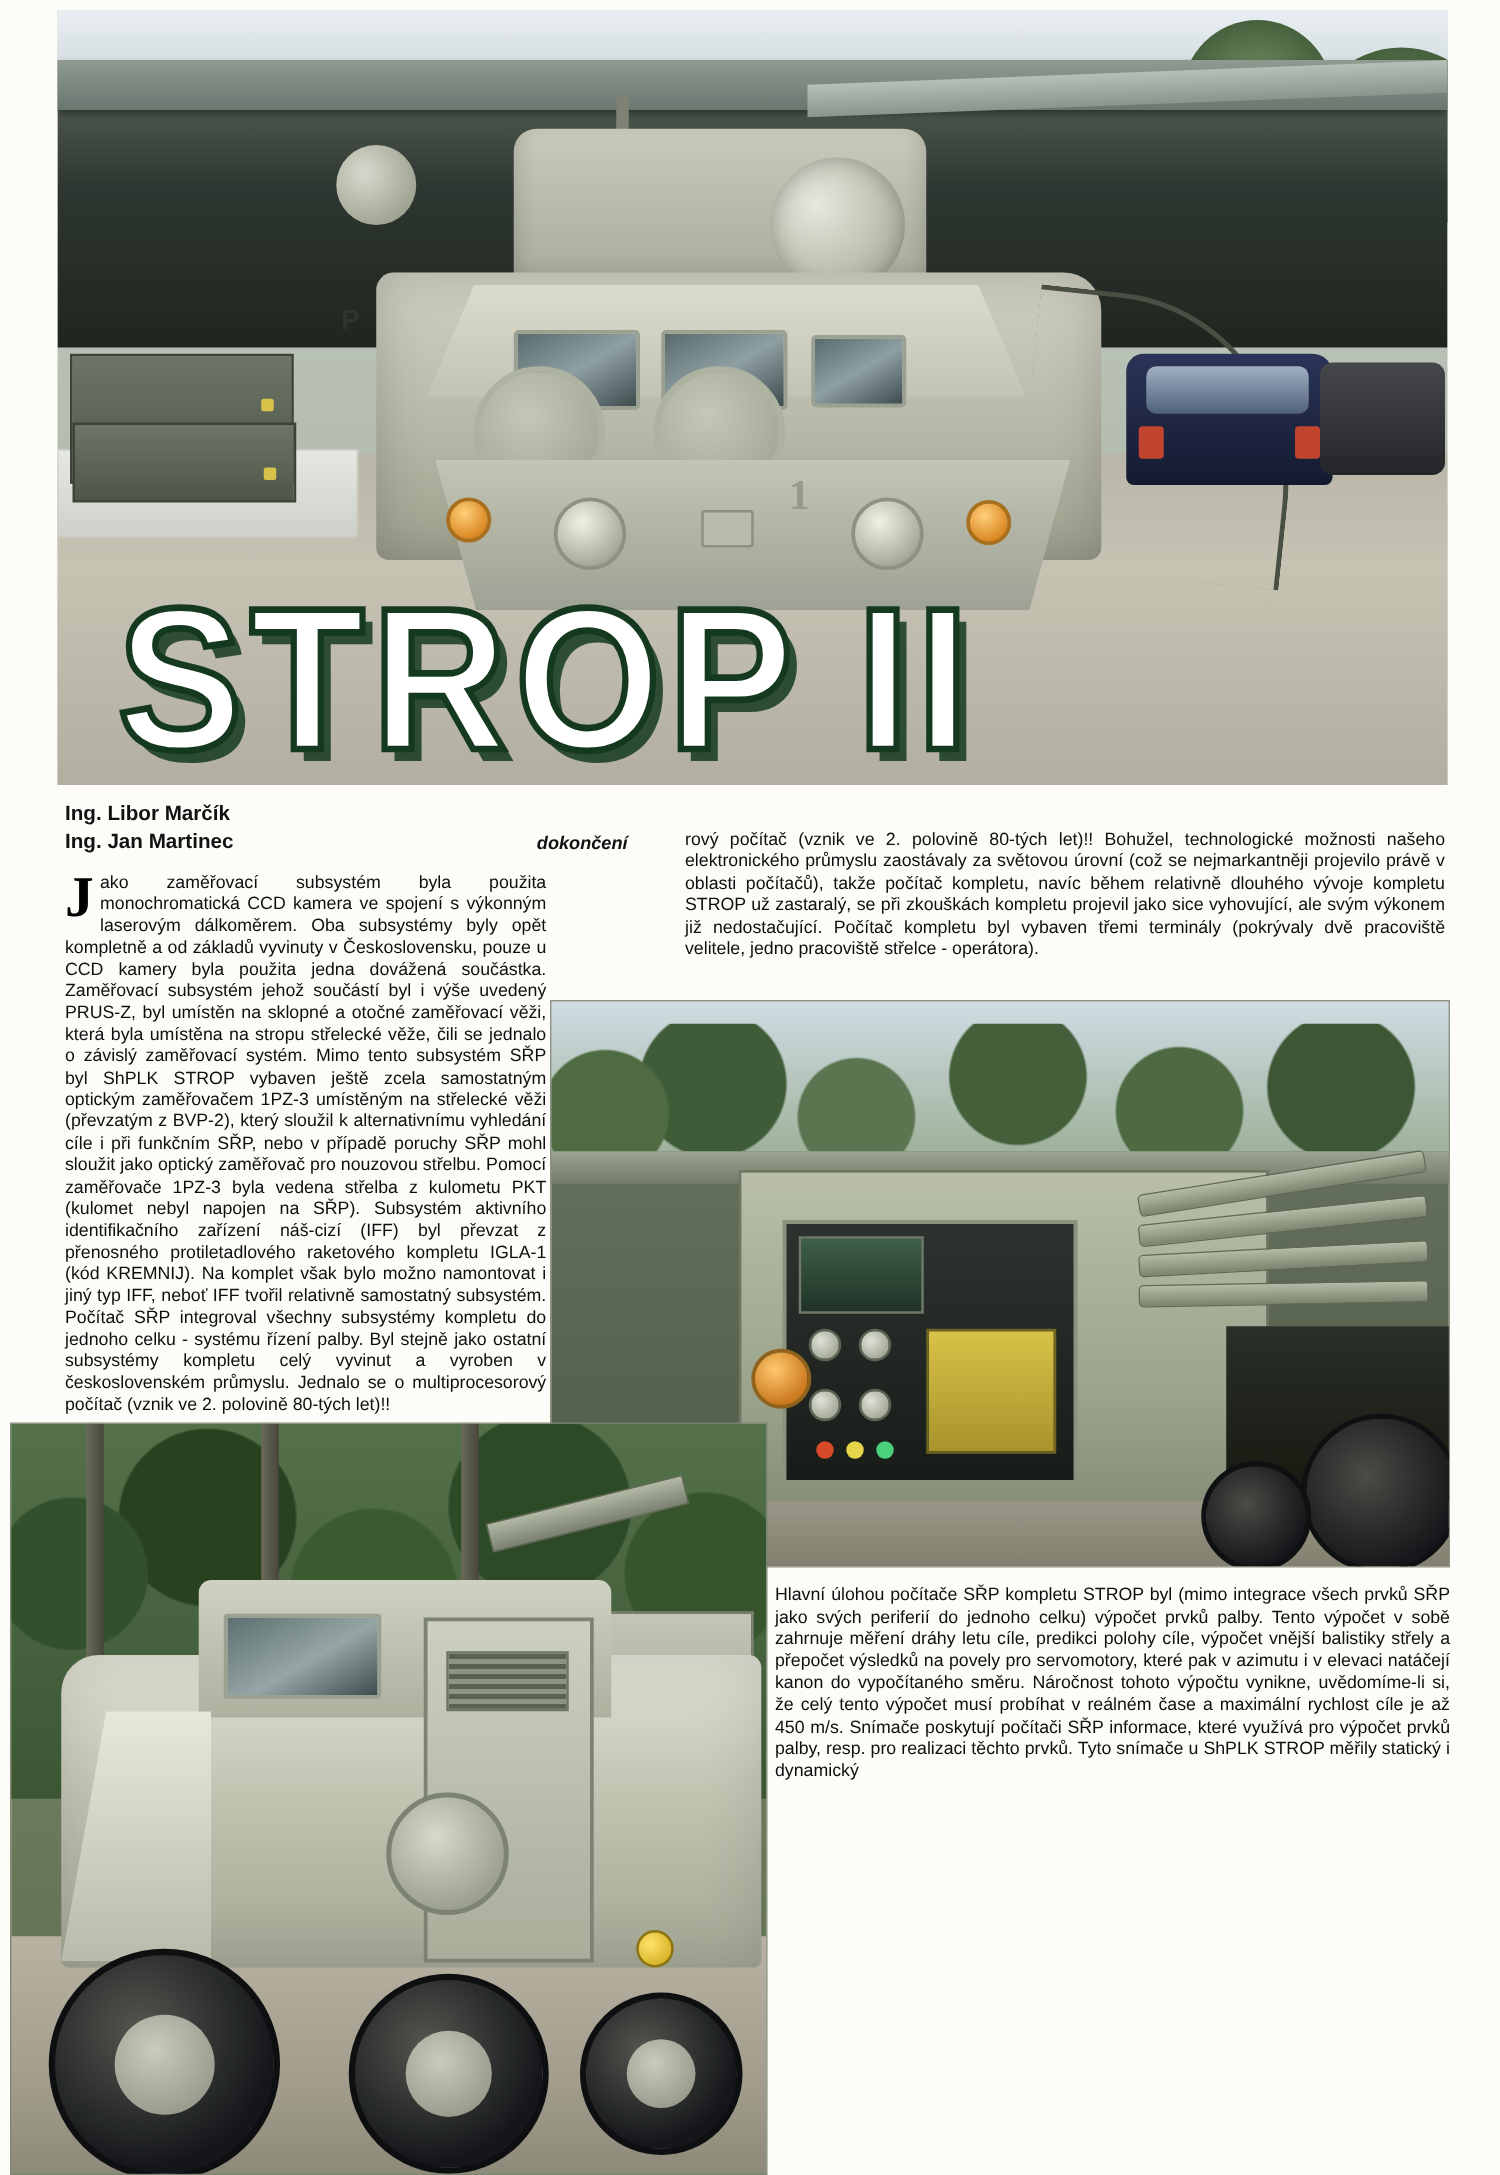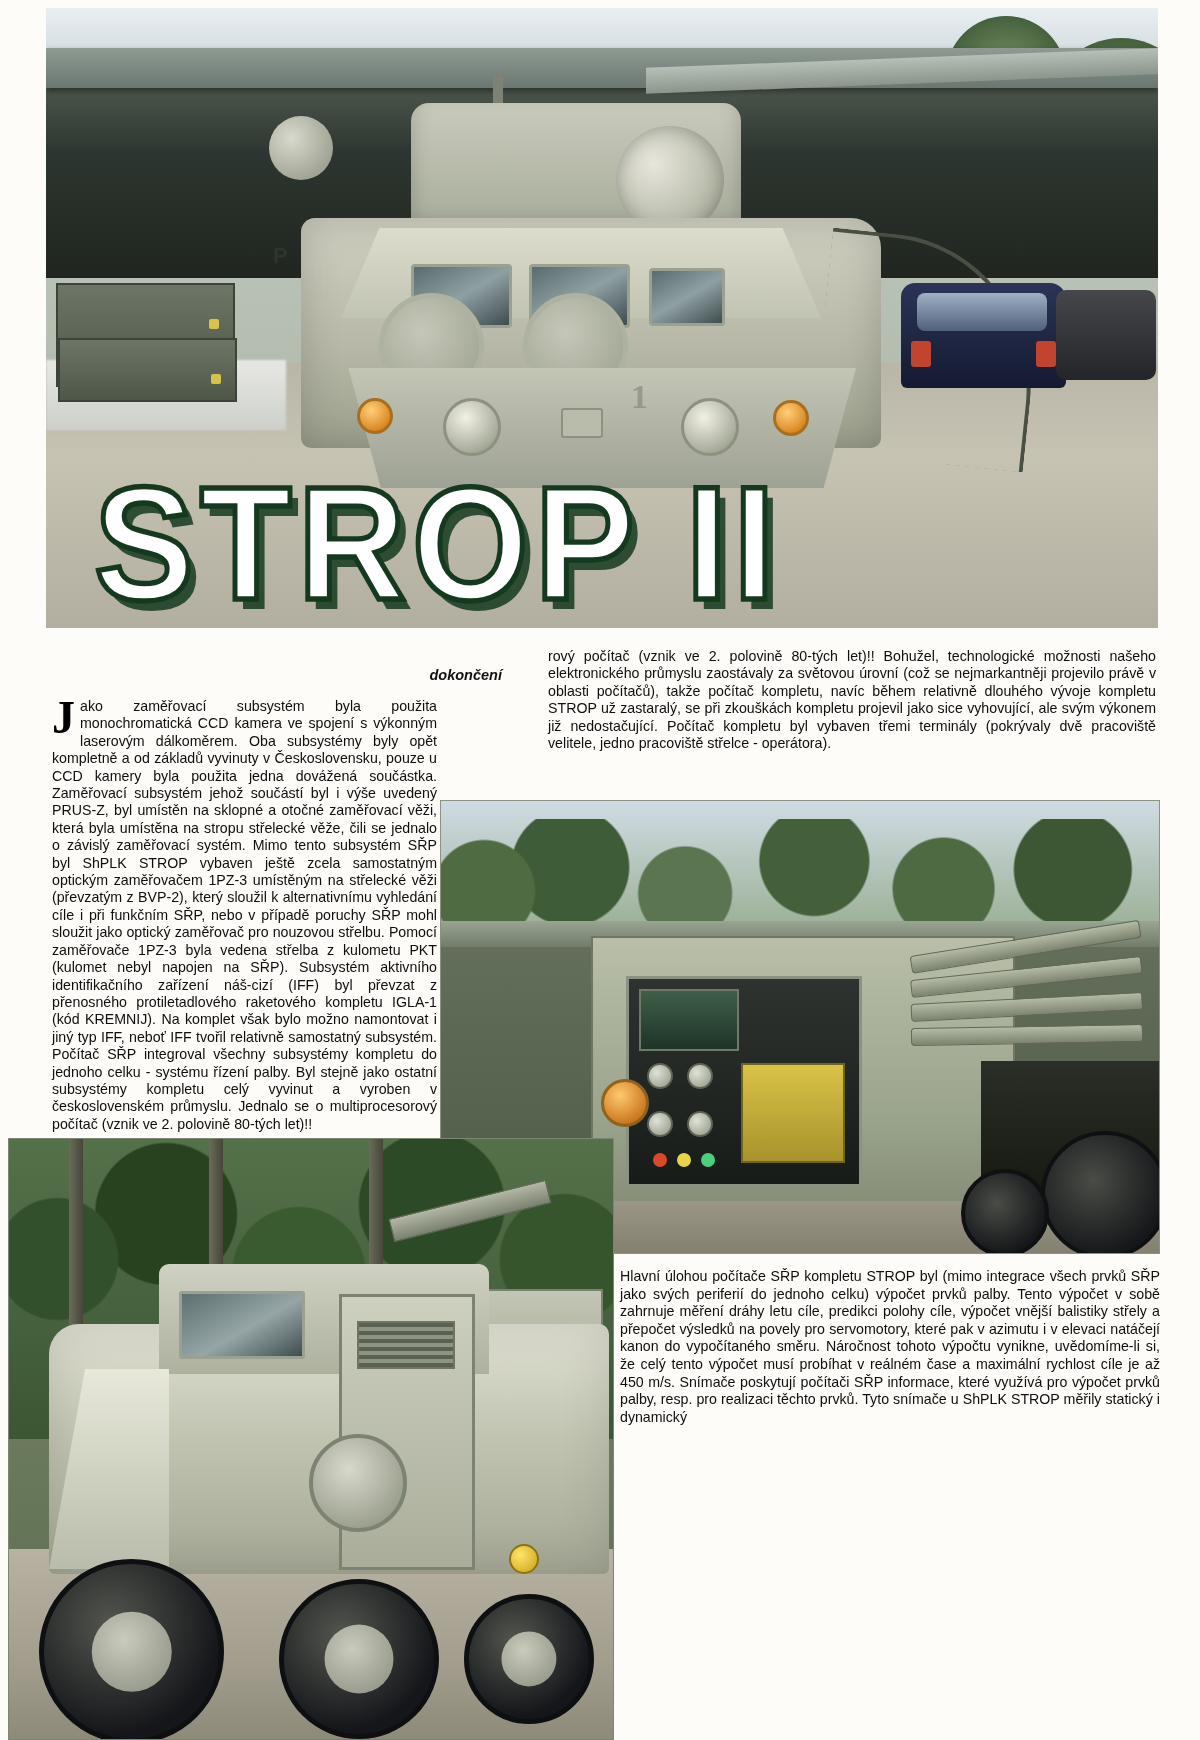--- a/index.html
+++ b/index.html
@@ -225,21 +225,21 @@
   }
 
   .colL {
     position: absolute;
     left: 52px; top: 698px; width: 385px;
     font-size: 14.2px; line-height: 17.4px; color: #0e0e0e;
     text-align: justify;
   }
   .colR-top {
     position: absolute;
-    left: 548px; top: 648px; width: 608px;
+    left: 548px; top: 664px; width: 608px;
     font-size: 14.2px; line-height: 17.4px; color: #0e0e0e;
     text-align: justify;
   }
   .dropcap {
     float: left;
     font-family: "Liberation Serif", serif;
     font-size: 46px; line-height: 36px; font-weight: 700;
     padding: 2px 5px 0 0; color: #000;
   }
   p.tp { margin: 0; }
@@ -519,20 +519,22 @@
       <div class="tail r"></div>
     </div>
     <div class="hero-car2"></div>
   </div>
 
   <div class="title-wrap">
     <div class="title">STROP II</div>
   </div>
 
   <div class="byline">
+    <div class="nm">Ing. Libor Marčík</div>
+    <div class="nm">Ing. Jan Martinec</div>
     <div class="dok">dokončení</div>
   </div>
 
   <div class="colL">
     <span class="dropcap">J</span>
     <p class="tp">ako zaměřovací subsystém byla použita monochromatická CCD kamera ve spojení s výkonným laserovým dálkoměrem. Oba subsystémy byly opět kompletně a od základů vyvinuty v Československu, pouze u CCD kamery byla použita jedna dovážená součástka. Zaměřovací subsystém jehož součástí byl i výše uvedený PRUS-Z, byl umístěn na sklopné a otočné zaměřovací věži, která byla umístěna na stropu střelecké věže, čili se jednalo o závislý zaměřovací systém.
 Mimo tento subsystém SŘP byl ShPLK STROP vybaven ještě zcela samostatným optickým zaměřovačem 1PZ-3 umístěným na střelecké věži (převzatým z BVP-2), který sloužil k alternativnímu vyhledání cíle i při funkčním SŘP, nebo v případě poruchy SŘP mohl sloužit jako optický zaměřovač pro nouzovou střelbu. Pomocí zaměřovače 1PZ-3 byla vedena střelba z kulometu PKT (kulomet nebyl napojen na SŘP).
 Subsystém aktivního identifikačního zařízení náš-cizí (IFF) byl převzat z přenosného protiletadlového raketového kompletu IGLA-1 (kód KREMNIJ). Na komplet však bylo možno namontovat i jiný typ IFF, neboť IFF tvořil relativně samostatný subsystém.
 Počítač SŘP integroval všechny subsystémy kompletu do jednoho celku - systému řízení palby. Byl stejně jako ostatní subsystémy kompletu celý vyvinut a vyroben v československém průmyslu. Jednalo se o multiprocesorový počítač (vznik ve 2. polovině 80-tých let)!!</p>
   </div>

